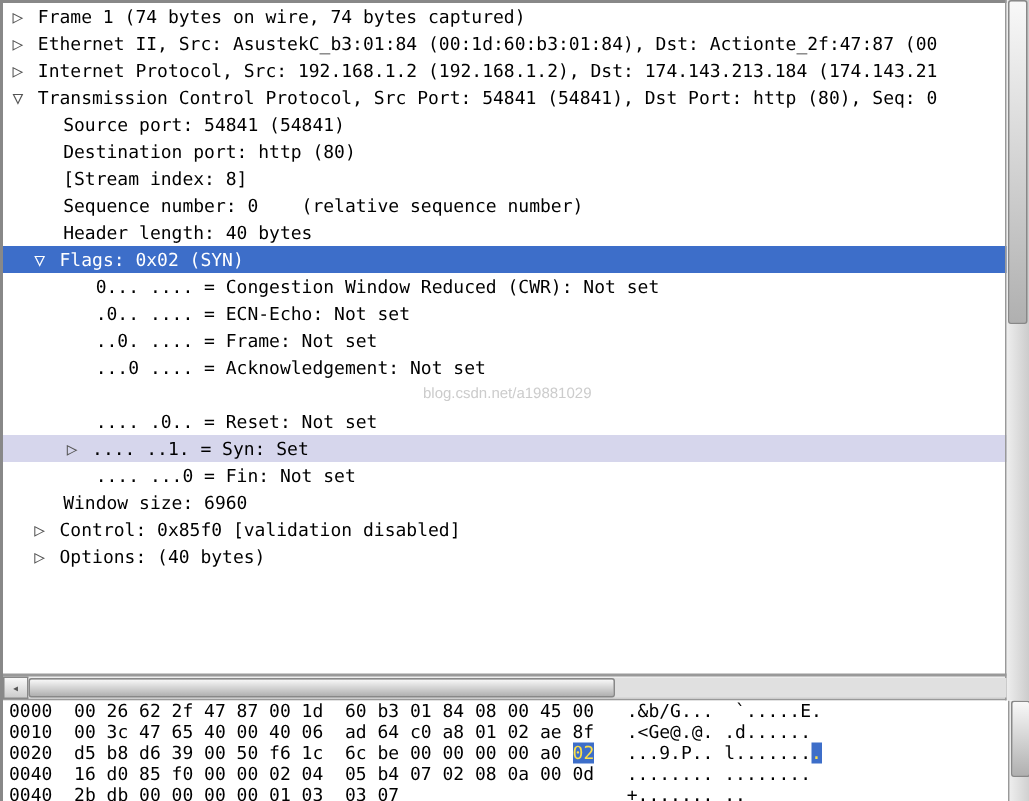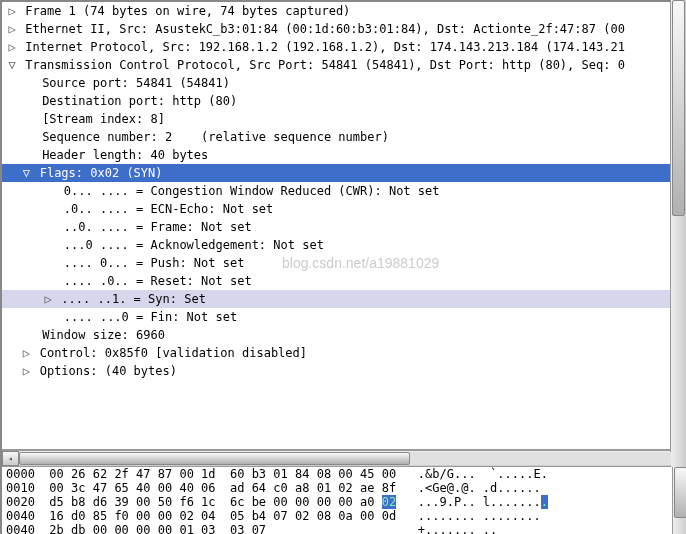--- a/index.html
+++ b/index.html
@@ -8,44 +8,44 @@
 .row{white-space:pre;line-height:18px;padding-left:4px}
 .arrow{display:inline-block;width:12px;text-align:center;color:#555}
 .bluebar{background:#3d6ec9;color:#fff}
 .lightbar{background:#d6d6ec}
 .scroll-h{height:15px;background:linear-gradient(#eee,#ccc);border-top:1px solid #999;border-bottom:1px solid #999;display:flex;align-items:center}
 .scroll-btn{width:15px;height:13px;background:linear-gradient(#f8f8f8,#ccc);border:1px solid #888;display:flex;align-items:center;justify-content:center;font-size:8px;color:#555}
 .scroll-track{flex:1;height:13px;background:#e0e0e0;position:relative}
 .scroll-thumb{position:absolute;left:0;width:60%;height:100%;background:linear-gradient(#f8f8f8,#b0b0b0);border:1px solid #888;border-radius:2px;box-sizing:border-box}
 .hex{height:70px;background:#fff;overflow:auto;position:relative}
 .hexrow{white-space:pre;line-height:14px;padding-left:4px}
-.hl{background:#3d6ec9;color:#86efac}
+.hl{background:#3d6ec9;color:#fde047}
 .vscroll{position:absolute;right:0;top:0;width:15px;height:100%;background:linear-gradient(90deg,#eee,#ccc);border-left:1px solid #999}
 .vthumb{position:absolute;top:0;left:1px;width:11px;height:40%;background:linear-gradient(#f8f8f8,#b0b0b0);border:1px solid #888;border-radius:2px}
-.watermark{position:absolute;color:#ccc;font-family:Arial;font-size:14px;pointer-events:none}
+.watermark{position:absolute;color:#ccc;font-family:Arial;font-size:10px;pointer-events:none}
 </style>
 </head>
 <body>
 
 <div class="panel details">
   <div class="row"><span class="arrow">▷</span> <span>Frame 1 (74 bytes on wire, 74 bytes captured)</span></div>
   <div class="row"><span class="arrow">▷</span> <span>Ethernet II, Src: AsustekC_b3:01:84 (00:1d:60:b3:01:84), Dst: Actionte_2f:47:87 (00</span></div>
   <div class="row"><span class="arrow">▷</span> <span>Internet Protocol, Src: 192.168.1.2 (192.168.1.2), Dst: 174.143.213.184 (174.143.21</span></div>
   <div class="row"><span class="arrow">▽</span> <span>Transmission Control Protocol, Src Port: 54841 (54841), Dst Port: http (80), Seq: 0</span></div>
   <div class="row">     <span>Source port: 54841 (54841)</span></div>
   <div class="row">     <span>Destination port: http (80)</span></div>
   <div class="row">     <span>[Stream index: 8]</span></div>
-  <div class="row">     <span>Sequence number: 2    (relative sequence number)</span></div>
+  <div class="row">     <span>Sequence number: 0    (relative sequence number)</span></div>
   <div class="row">     <span>Header length: 40 bytes</span></div>
   <div class="row bluebar">  <span class="arrow" style="color:#fff">▽</span> <span>Flags: 0x02 (SYN)</span></div>
   <div class="row">        <span>0... .... = Congestion Window Reduced (CWR): Not set</span></div>
   <div class="row">        <span>.0.. .... = ECN-Echo: Not set</span></div>
   <div class="row">        <span>..0. .... = Frame: Not set</span></div>
   <div class="row">        <span>...0 .... = Acknowledgement: Not set</span></div>
-  <div class="row" style="position:relative">        <span>.... 0... = Push: Not set</span><span class="watermark" style="left:280px;top:0">blog.csdn.net/a19881029</span></div>
+  <div class="row" style="position:relative">        <span class="watermark" style="left:280px;top:0">blog.csdn.net/a19881029</span></div>
   <div class="row">        <span>.... .0.. = Reset: Not set</span></div>
   <div class="row lightbar">     <span class="arrow">▷</span> <span>.... ..1. = Syn: Set</span></div>
   <div class="row">        <span>.... ...0 = Fin: Not set</span></div>
   <div class="row">     <span>Window size: 6960</span></div>
   <div class="row">  <span class="arrow">▷</span> <span>Control: 0x85f0 [validation disabled]</span></div>
   <div class="row">  <span class="arrow">▷</span> <span>Options: (40 bytes)</span></div>
   <div class="vscroll">
       <div class="vthumb"></div>
     </div>
 </div>

